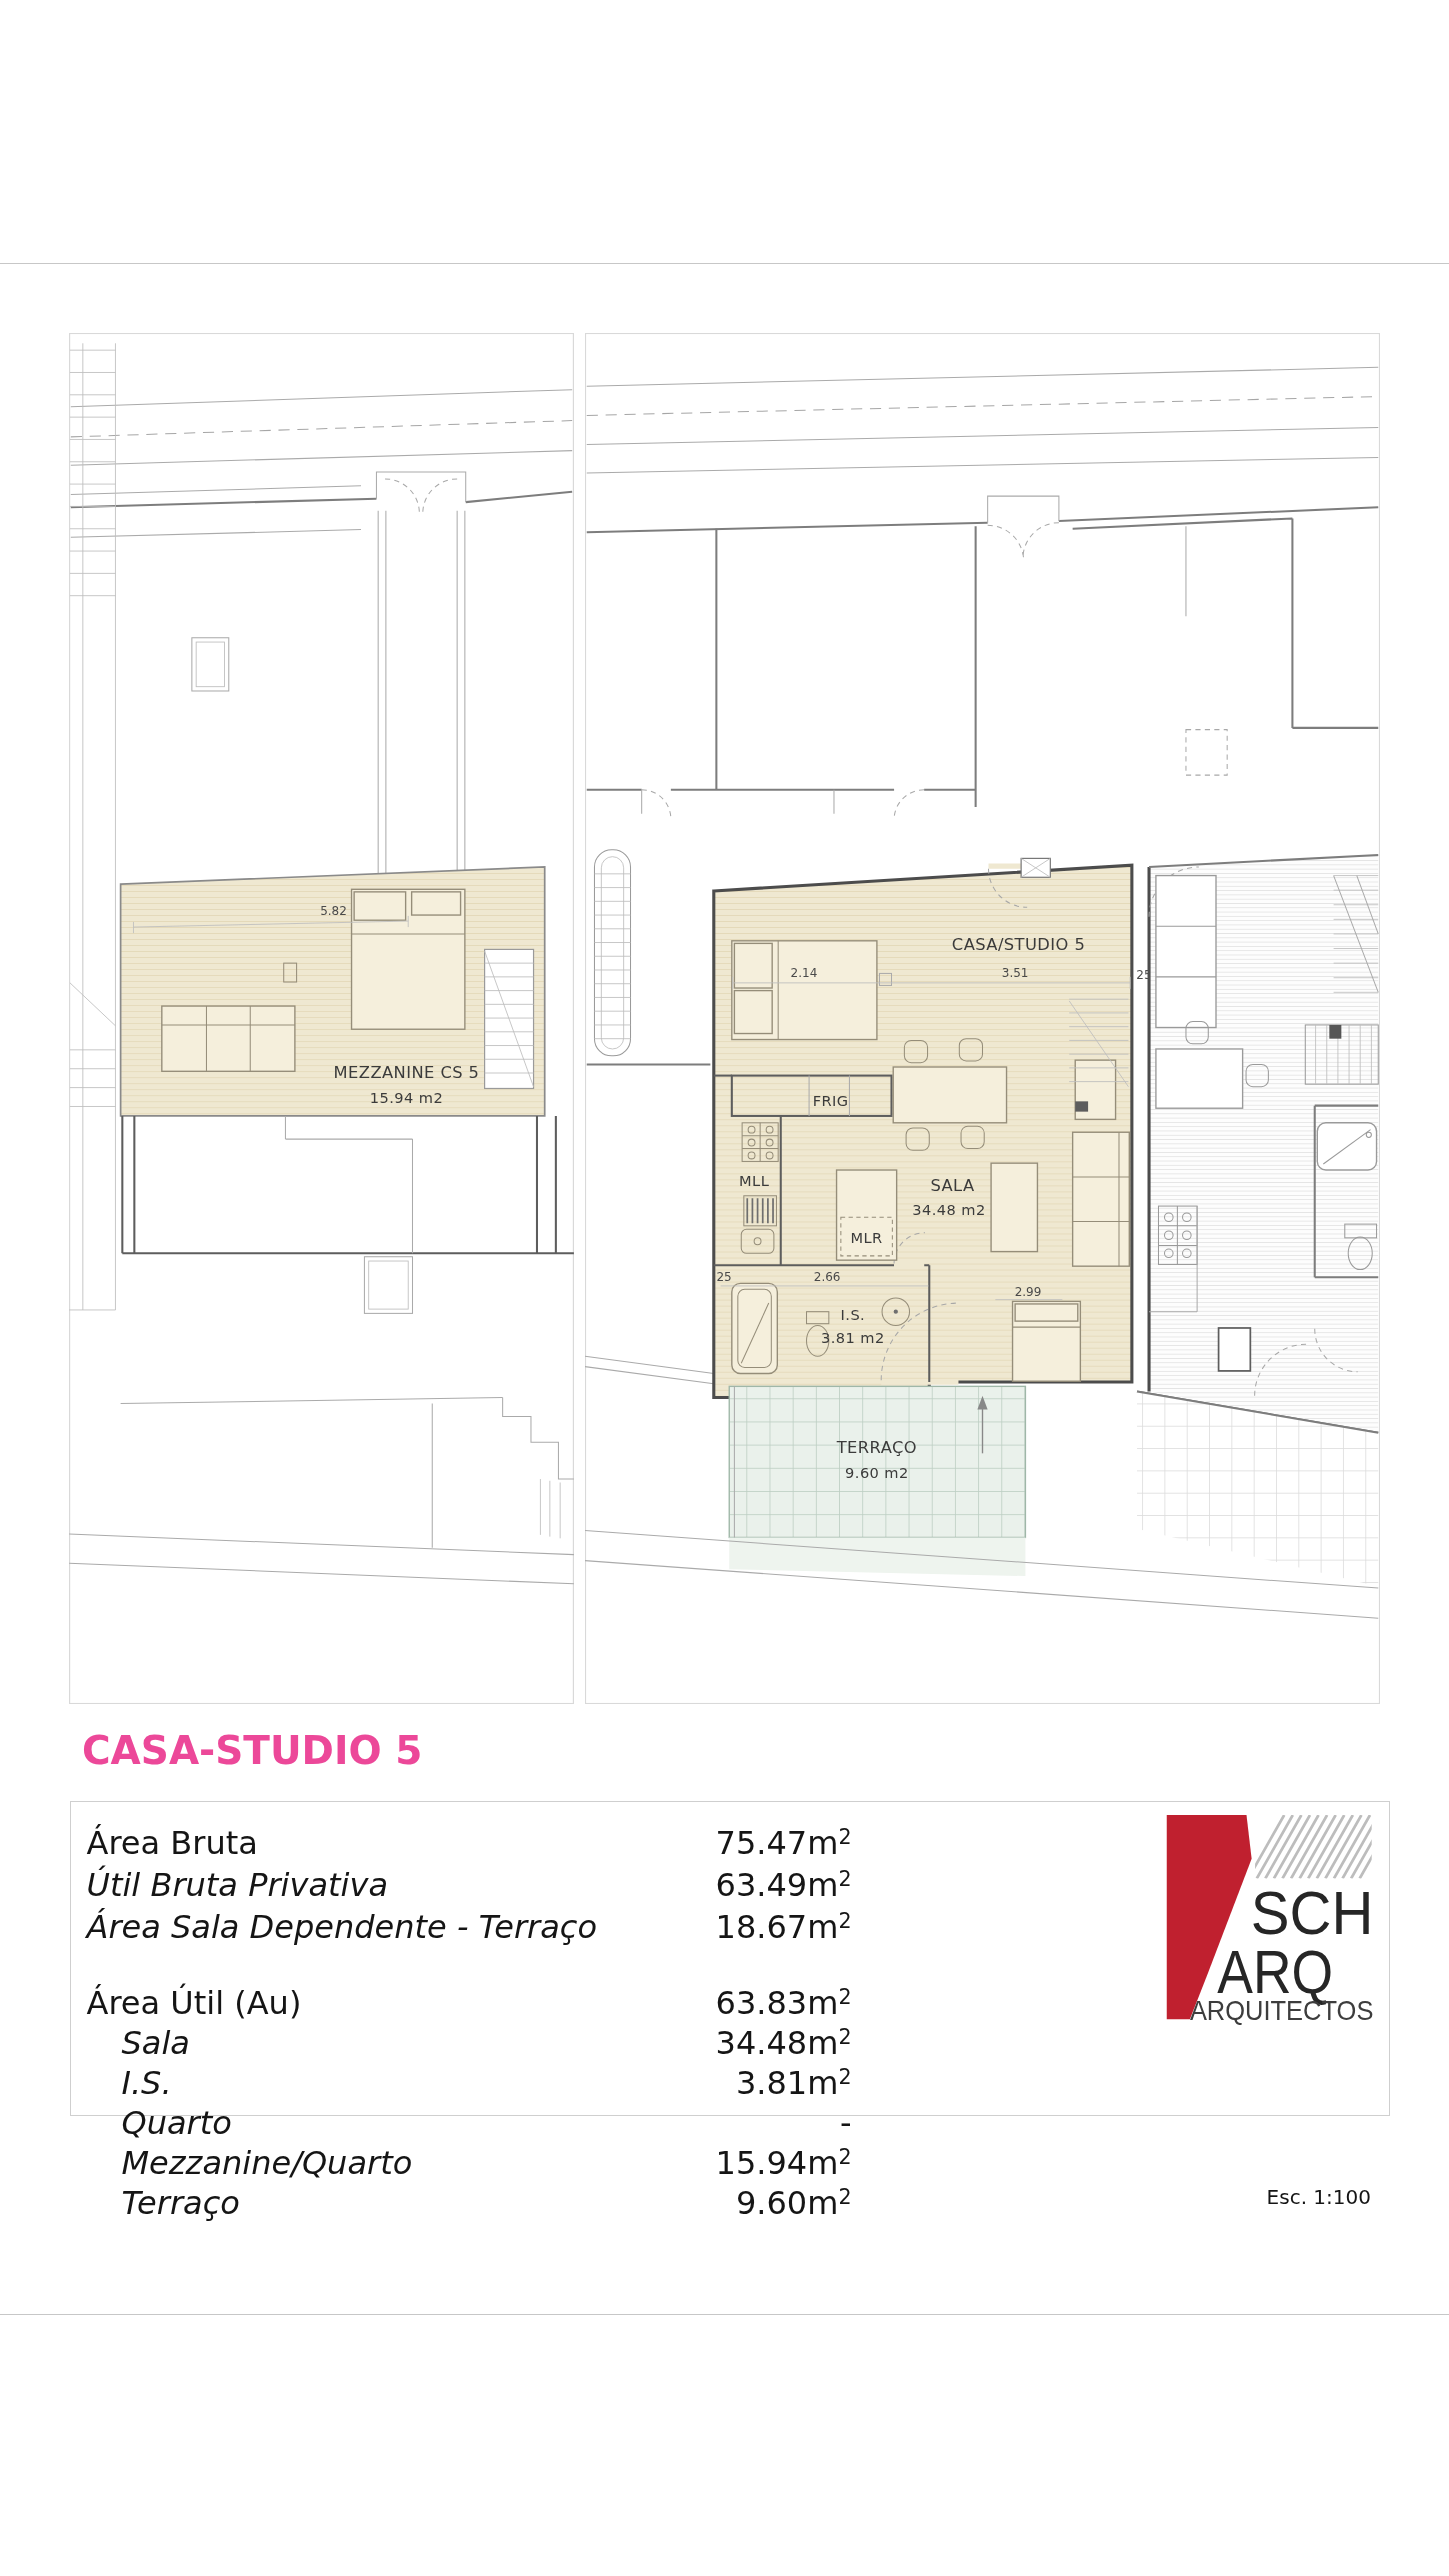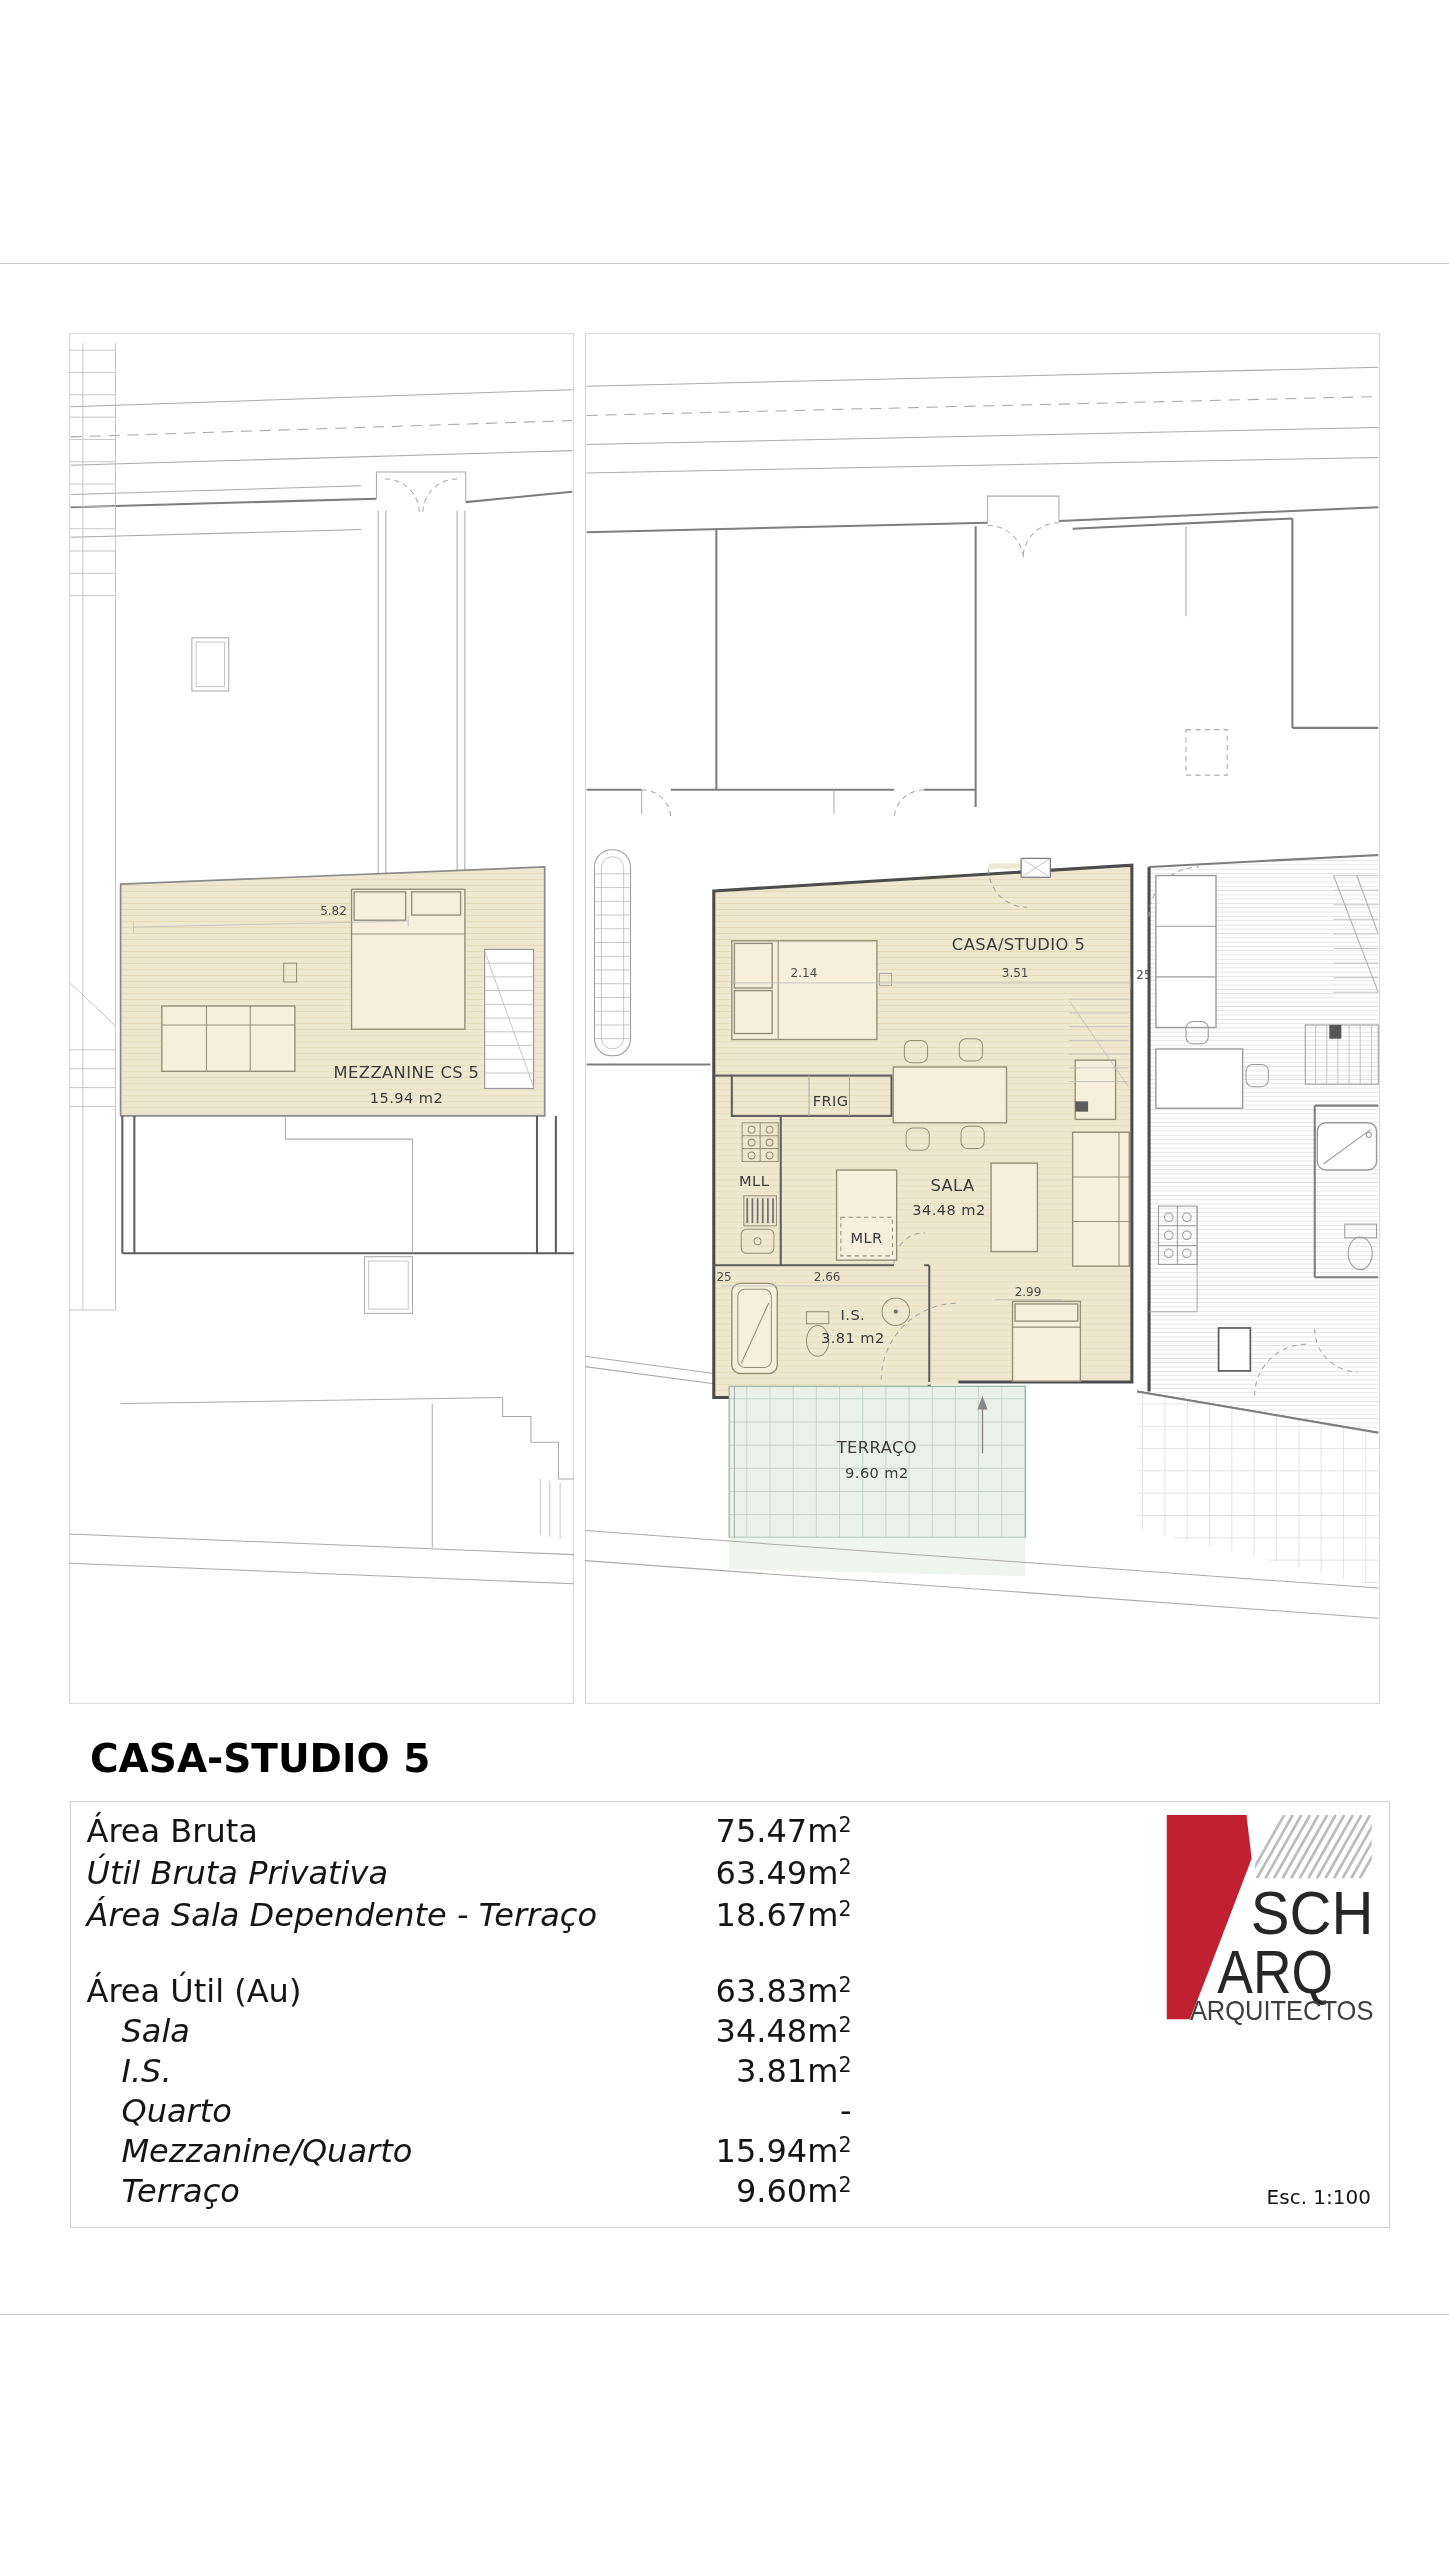--- a/index.html
+++ b/index.html
@@ -2,24 +2,24 @@
 <html style="font-size:13.7px"><head>
 <meta charset="utf-8">
 <style>
   html,body{margin:0;padding:0;background:#fff;}
   .page{position:relative;width:1449px;height:2576px;background:#ffffff;overflow:hidden;
         font-family:"DejaVu Sans",sans-serif;}
   .rule{position:absolute;left:0;width:1449px;height:0;border-top:1.7px solid #c7c7c7;}
   .plan{position:absolute;top:333px;}
   .plan-left{left:69px;}
   .plan-right{left:585px;}
-  .sheet-title{position:absolute;left:82px;top:1728px;margin:8px;font-size:39px;font-weight:bold;
-        color:#000000;letter-spacing:0;}
-  .summary-box{position:absolute;left:70px;top:1801px;width:1320px;height:427px;
-        border:0.9px solid #cfcfcf;background:#fff;box-sizing:border-box;}
+  .sheet-title{position:absolute;left:82px;top:1728px;margin:0;font-size:39px;font-weight:bold;
+        color:#ec4899;letter-spacing:0;}
+  .summary-box{position:absolute;left:70px;top:1801px;width:1320px;height:315px;
+        border:0.9px solid #cfcfcf;background:#fff;box-sizing:border-box;padding-top:12px;}
   .row{display:flex;justify-content:space-between;align-items:baseline;width:765px;
         padding-left:15.5px;height:42px;line-height:42px;font-size:32px;color:#151515;}
   .row.g2{height:40px;line-height:40px;}
   .spacer{height:35px;}
   .lbl{white-space:nowrap;}
   .lbl.it{font-style:italic;}
   .lbl.ind{padding-left:35px;}
   .val{white-space:nowrap;}
   .val.b{font-weight:normal;}
   .val sup{font-size:20.6px;position:relative;top:1.7px;}

